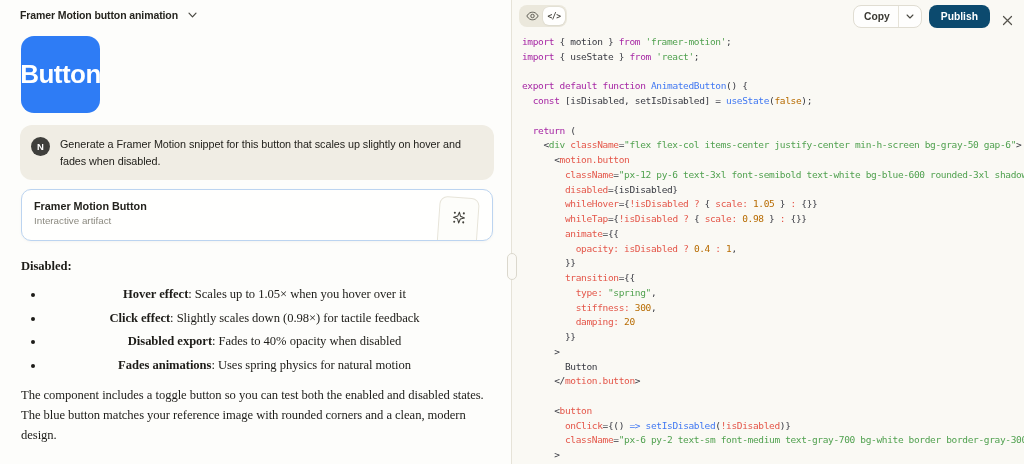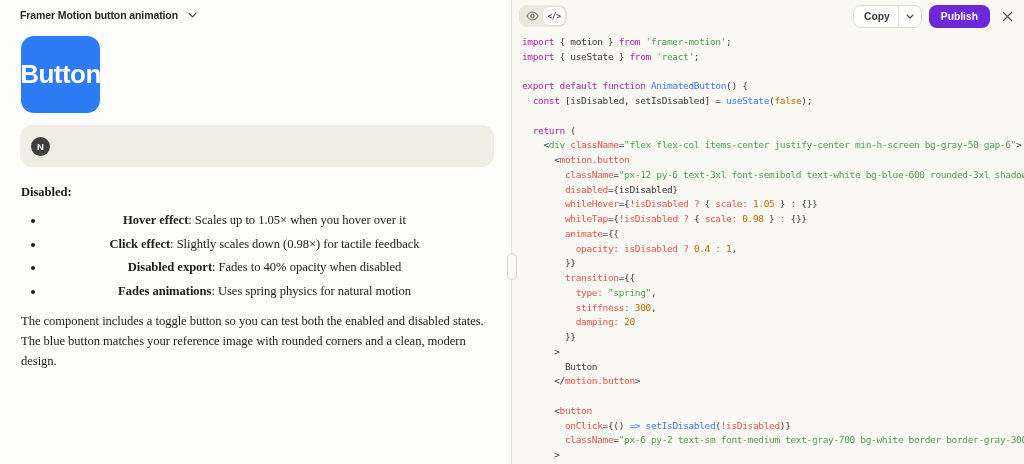--- a/index.html
+++ b/index.html
@@ -31,26 +31,26 @@
   .divider { width:1px; background:#e6e3d8; height:464px; }
   .drag-handle { position:absolute; left:507px; top:253px; width:10px; height:27px; border-radius:6px; background:#fbfaf6; border:1px solid #dbd8cd; cursor:col-resize; z-index:5; }
 
   
   .right { width:512px; height:464px; background:#faf9f4; overflow:hidden; }
   .right-topbar { height:27px; display:flex; align-items:center; justify-content:space-between; padding:5px 9px 0 7px; }
   .seg { display:flex; align-items:center; background:#ebe8dc; border-radius:8px; padding:2px; }
   .seg-btn { width:22px; height:18px; display:flex; align-items:center; justify-content:center; border:none; background:transparent; border-radius:6px; cursor:pointer; }
   .seg-btn.active { background:#fffffe; box-shadow:0 0 0 0.5px #dcd9cd, 0 1px 2px rgba(0,0,0,0.06); }
   .seg-code-label { font-family:"DejaVu Sans Mono", monospace; font-size:8px; font-weight:700; color:#43423c; letter-spacing:-0.5px; }
-  .topbar-right { display:flex; align-items:center; gap:7px; }
+  .topbar-right { display:flex; align-items:flex-end; gap:7px; }
   .copy-btn { display:flex; align-items:center; height:23px; background:#fefefd; border:1px solid #e0ddd2; border-radius:8px; overflow:hidden; cursor:pointer; }
   .copy-label { font-size:10.3px; font-weight:600; color:#3a3933; padding:0 8px 0 10px; }
   .copy-divider { width:1px; height:23px; background:#e6e3d8; }
   .copy-caret { padding:0 7px; display:flex; align-items:center; border:none; background:none; cursor:pointer; }
-  .publish-btn { height:23px; background:#6d28d9; color:#fff; border:none; border-radius:8px; font-size:10.3px; font-weight:600; padding:0 12px; font-family:inherit; cursor:pointer; }
+  .publish-btn { height:23px; background:#0c4a6e; color:#fff; border:none; border-radius:8px; font-size:10.3px; font-weight:600; padding:0 12px; font-family:inherit; cursor:pointer; }
   .close-btn { background:none; border:none; cursor:pointer; display:flex; align-items:center; padding:2px; margin-left:3px; }
 
   .code { padding:8px 0 0 10px; font-family:"DejaVu Sans Mono", monospace; font-size:9.5px; letter-spacing:-0.35px; line-height:14.75px; white-space:pre; overflow:hidden; }
   .cl { height:14.75px; }
 </style>
 </head>
 <body>
 
 <div class="app">
 
@@ -63,22 +63,36 @@
           </svg>
       </button>
     </div>
 
     <div class="thumb" style="background: rgb(46, 124, 245);">
       <span>Button</span>
     </div>
 
     <div class="bubble">
       <div class="avatar">N</div>
+      <div class="bubble-text">Generate a Framer Motion snippet for this button that scales up slightly on hover and fades when disabled.</div>
     </div>
 
+    <div class="artifact">
+      <div class="artifact-title">Framer Motion Button</div>
+      <div class="artifact-sub">Interactive artifact</div>
+      <div class="artifact-pagecard">
+        <svg width="15" height="15" viewBox="0 0 16 16">
+          <path d="M8 2.2 L9.5 6.5 L13.8 8 L9.5 9.5 L8 13.8 L6.5 9.5 L2.2 8 L6.5 6.5 Z" fill="none" stroke="#43423c" stroke-width="1.1" stroke-linejoin="round"></path>
+          <circle cx="3.2" cy="3.2" r="1.1" fill="#43423c"></circle>
+          <circle cx="12.8" cy="3.2" r="1.1" fill="#43423c"></circle>
+          <circle cx="3.2" cy="12.8" r="1.1" fill="#43423c"></circle>
+          <circle cx="12.8" cy="12.8" r="1.1" fill="#43423c"></circle>
+        </svg>
+      </div>
+    </div>
 
     <div class="prose">
       <div class="features-h">Disabled:</div>
       <ul>
           <li><strong>Hover effect</strong>: Scales up to 1.05× when you hover over it</li>
           <li><strong>Click effect</strong>: Slightly scales down (0.98×) for tactile feedback</li>
           <li><strong>Disabled export</strong>: Fades to 40% opacity when disabled</li>
           <li><strong>Fades animations</strong>: Uses spring physics for natural motion</li>
         </ul>
       <p>The component includes a toggle button so you can test both the enabled and disabled states. The blue button matches your reference image with rounded corners and a clean, modern design.</p>

